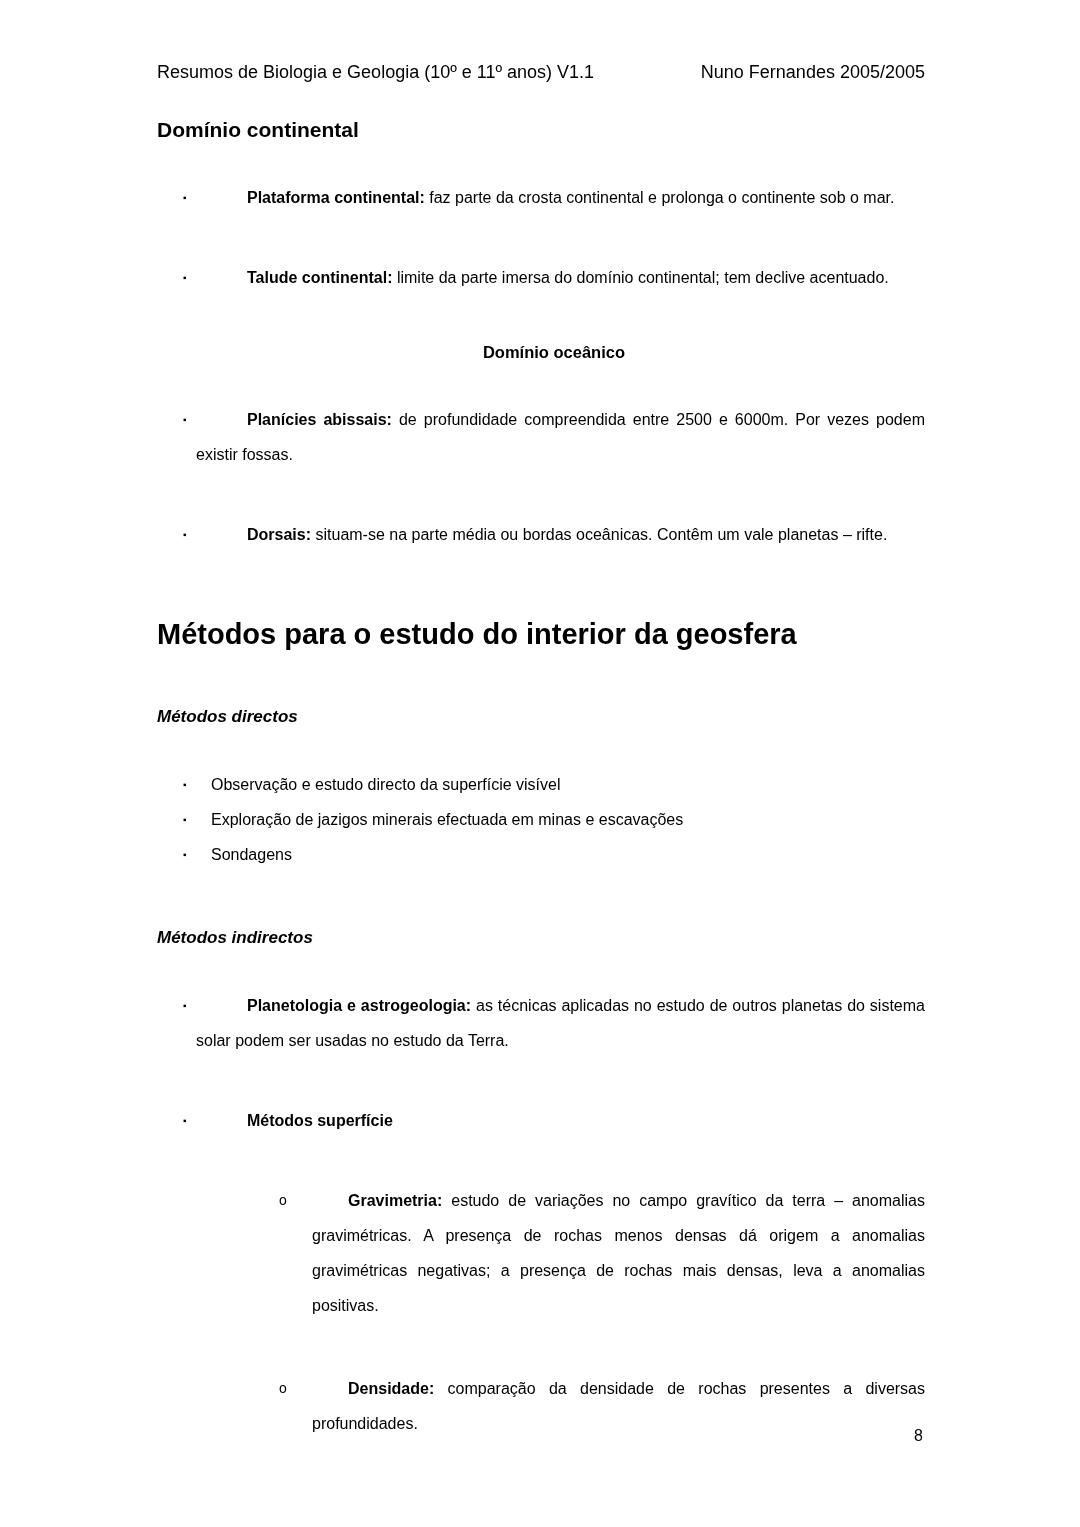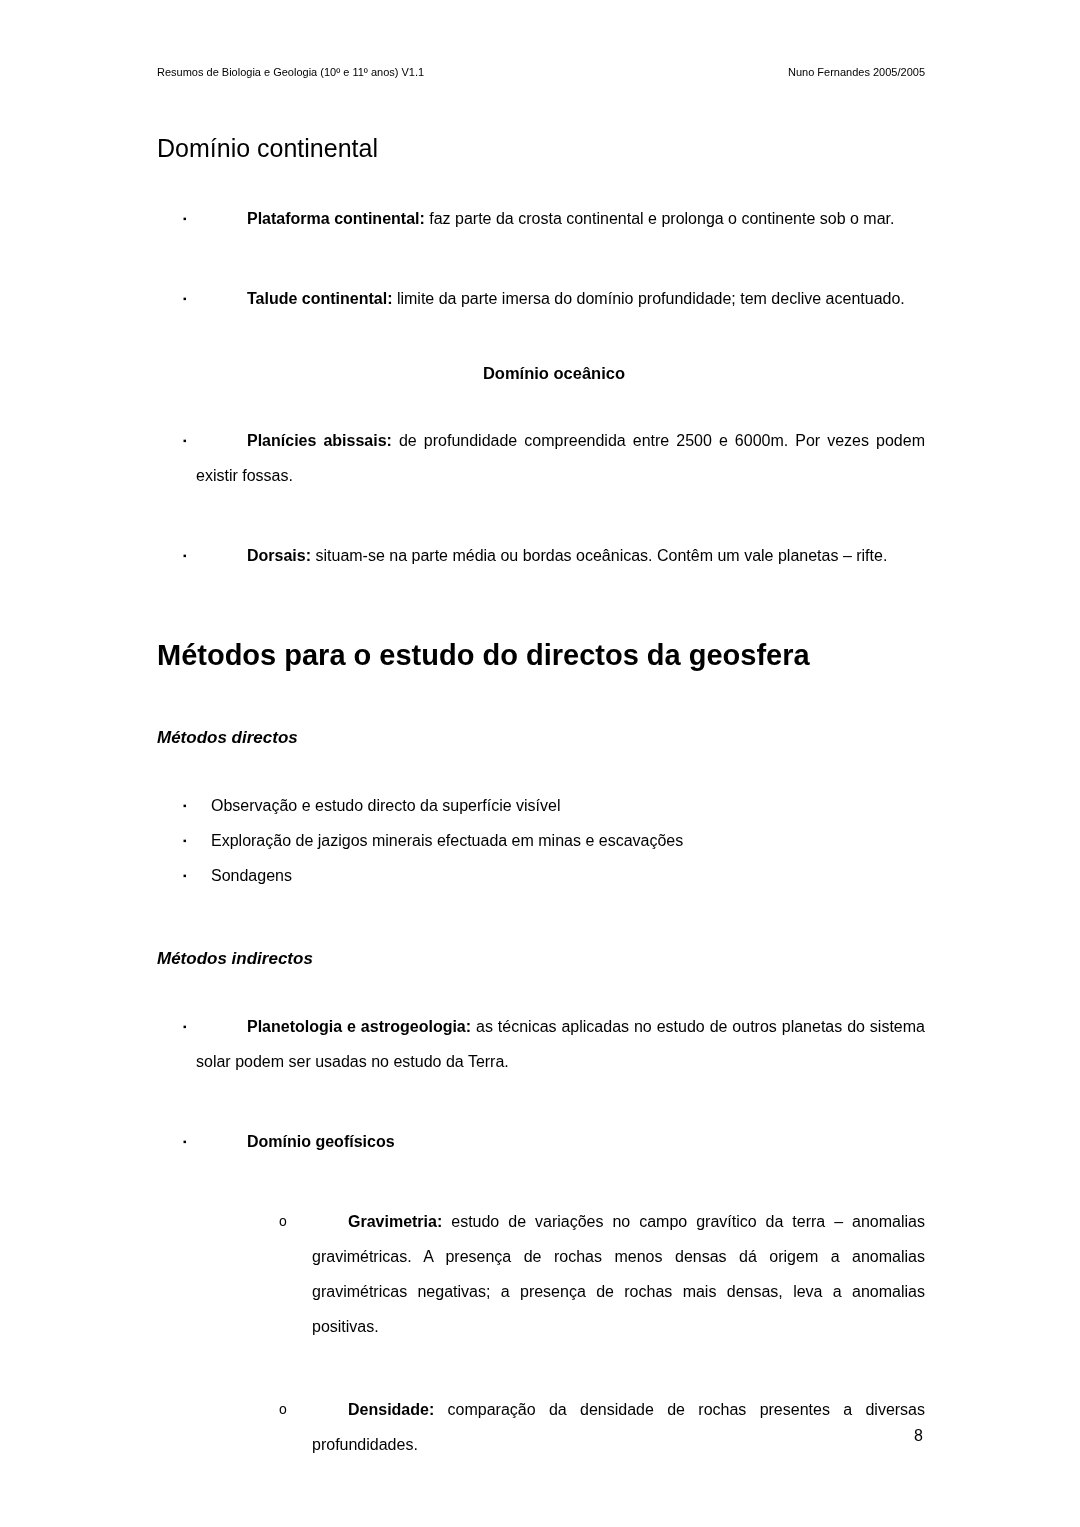--- a/index.html
+++ b/index.html
@@ -11,27 +11,27 @@
     background: #ffffff;
     color: #000000;
     font-family: "Liberation Sans", sans-serif;
     box-sizing: border-box;
     padding: 62px 155px 0 157px;
     overflow: hidden;
   }
   .header {
     display: flex;
     justify-content: space-between;
-    font-size: 11px;
+    font-size: 18px;
     line-height: 20px;
-    margin-bottom: 52px;
+    margin-bottom: 36px;
   }
   .h-section {
-    font-size: 25px;
-    font-weight: normal;
+    font-size: 21px;
+    font-weight: bold;
     margin: 24px 0 38px 0;
   }
   .h-sub {
     font-size: 16.5px;
     font-weight: bold;
     margin: 48px 0 40px 26px;
     text-align: center;
   }
   .h-main {
     font-size: 29px;
@@ -97,38 +97,38 @@
 
   <div class="bullet body-text">
     <span class="marker">▪</span>
     <span class="lead">Plataforma continental:</span><span> faz parte da crosta continental e prolonga o continente sob o mar.</span>
   </div>
 
   <div class="spacer-sm"></div>
 
   <div class="bullet body-text">
     <span class="marker">▪</span>
-    <span class="lead">Talude continental:</span><span> limite da parte imersa do domínio profundidade; tem declive acentuado.</span>
+    <span class="lead">Talude continental:</span><span> limite da parte imersa do domínio continental; tem declive acentuado.</span>
   </div>
 
   <div class="h-sub">Domínio oceânico</div>
 
   <div class="bullet body-text">
     <span class="marker">▪</span>
     <span class="lead">Planícies abissais:</span><span> de profundidade compreendida entre 2500 e 6000m. Por vezes podem existir fossas.</span>
   </div>
 
   <div class="spacer-sm"></div>
 
   <div class="bullet body-text">
     <span class="marker">▪</span>
     <span class="lead">Dorsais:</span><span> situam-se na parte média ou bordas oceânicas. Contêm um vale planetas – rifte.</span>
   </div>
 
-  <div class="h-main">Métodos para o estudo do directos da geosfera</div>
+  <div class="h-main">Métodos para o estudo do interior da geosfera</div>
 
   <div class="h-italic">Métodos directos</div>
 
   <div class="bullet body-text tight">
     <span class="marker">▪</span>
     <span>Observação e estudo directo da superfície visível</span>
   </div>
   <div class="bullet body-text tight">
     <span class="marker">▪</span>
     <span>Exploração de jazigos minerais efectuada em minas e escavações</span>
@@ -142,21 +142,21 @@
 
   <div class="bullet body-text">
     <span class="marker">▪</span>
     <span class="lead">Planetologia e astrogeologia:</span><span> as técnicas aplicadas no estudo de outros planetas do sistema solar podem ser usadas no estudo da Terra.</span>
   </div>
 
   <div class="spacer-sm"></div>
 
   <div class="bullet body-text">
     <span class="marker">▪</span>
-    <span class="lead">Domínio geofísicos</span>
+    <span class="lead">Métodos superfície</span>
   </div>
 
   <div class="spacer-sm"></div>
 
   <div class="sub-bullet body-text">
     <span class="marker">o</span>
     <span class="lead">Gravimetria:</span><span> estudo de variações no campo gravítico da terra – anomalias gravimétricas. A presença de rochas menos densas dá origem a anomalias gravimétricas negativas; a presença de rochas mais densas, leva a anomalias positivas.</span>
   </div>
 
   <div class="spacer-sm"></div>

